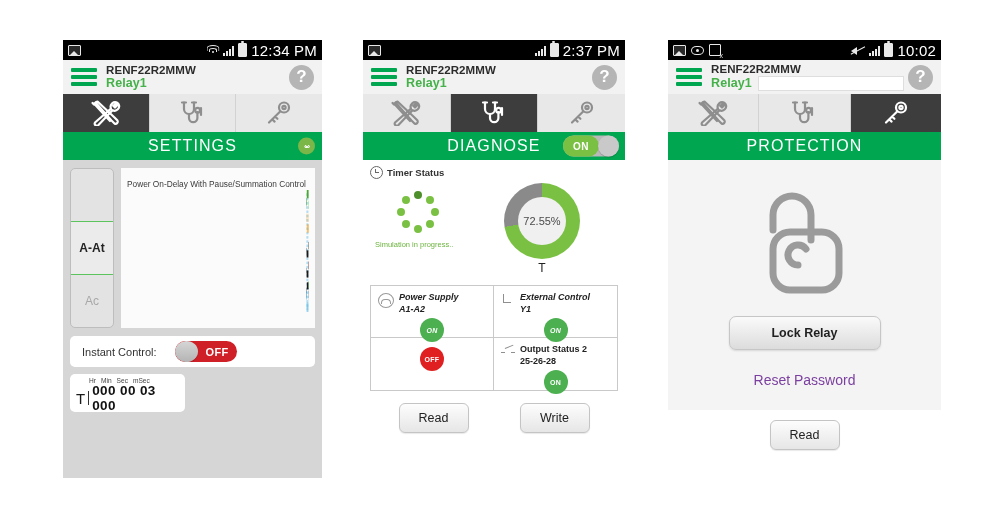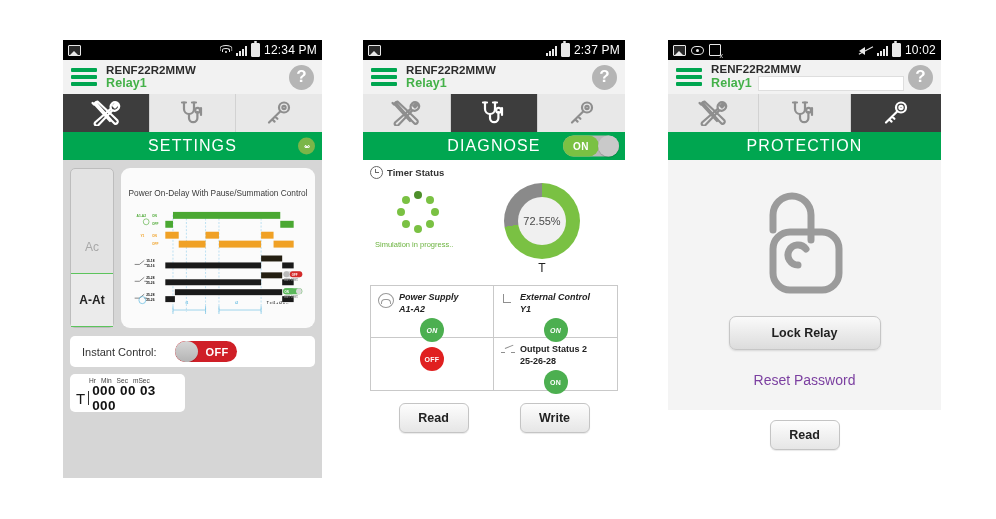--- a/index.html
+++ b/index.html
@@ -18,21 +18,21 @@
   .phone.p3{left:668px;top:40px;width:273px;height:415px;}
 
   
   .statusbar{
     height:20px;background:#000000;color:#ffffff;
     display:flex;align-items:center;justify-content:space-between;
     padding:0 5px;box-sizing:border-box;
   }
   .sb-left{display:flex;align-items:center;gap:5px;}
   .sb-right{display:flex;align-items:center;gap:4px;}
-  .sb-time{font-size:12px;color:#fff;letter-spacing:.2px;font-weight:400;}
+  .sb-time{font-size:15px;color:#fff;letter-spacing:.2px;font-weight:400;}
   .ic-pic{width:11px;height:9px;border:1.4px solid #e8e8e8;border-radius:1px;position:relative;background:#2a2a2a;}
   .ic-pic:after{content:"";position:absolute;left:1px;bottom:0;width:0;height:0;border-left:4px solid transparent;border-right:4px solid transparent;border-bottom:4px solid #e8e8e8;}
   .ic-eye{width:13px;height:9px;position:relative;}
   .ic-eye:before{content:"";position:absolute;inset:0;border:1.3px solid #e8e8e8;border-radius:50% 50% 50% 50%/60% 60% 60% 60%;}
   .ic-eye:after{content:"";position:absolute;left:5px;top:3px;width:3px;height:3px;border-radius:50%;background:#e8e8e8;}
   .ic-capx{width:10px;height:10px;border:1.4px solid #e8e8e8;border-radius:1px;position:relative;}
   .ic-capx:after{content:"x";position:absolute;right:-3px;bottom:-4px;font-size:7px;color:#e8e8e8;line-height:1;}
   .ic-mute{position:relative;width:14px;height:11px;}
   .ic-mute .spk{position:absolute;left:0;top:2px;width:0;height:0;border-top:4px solid transparent;border-bottom:4px solid transparent;border-right:6px solid #e8e8e8;}
   .ic-mute .slash{position:absolute;left:-1px;top:5px;width:16px;height:1.4px;background:#e8e8e8;transform:rotate(-28deg);}
@@ -103,22 +103,22 @@
   .body1{background:#d6d6d6;padding:8px 7px 0 7px;box-sizing:border-box;height:318px;}
   .row1{display:flex;gap:7px;height:160px;}
   .modecol{
     width:44px;background:#e3e3e3;border:1px solid #bdbdbd;border-radius:5px;
     display:flex;flex-direction:column;box-sizing:border-box;
   }
   .modecol .seg{flex:1;display:flex;align-items:center;justify-content:center;font-size:12px;}
   .modecol .seg.sel{color:#222;font-weight:700;border-top:1.5px solid #5cc45c;border-bottom:1.5px solid #5cc45c;background:#ebebeb;}
   .modecol .seg.dim{color:#a8a8a8;}
   .chartcard{
-    flex:1;background:#fbfbfb;border-radius:9px;box-sizing:border-box;padding:18px 6px;
-    display:flex;flex-direction:column;
+    flex:1;background:#fbfbfb;border-radius:0;box-sizing:border-box;padding:9px 6px;
+    display:flex;flex-direction:row;
   }
   .chart-title{font-size:8.3px;color:#3b3b3b;text-align:center;margin:2px 0 3px;}
   .diagram{flex:1;position:relative;}
 
   .instantcard{
     margin-top:8px;background:#ffffff;border-radius:5px;height:31px;
     display:flex;align-items:center;padding:0 12px;box-sizing:border-box;
   }
   .instantcard .lab{font-size:11px;color:#333;}
   .toggle-off{margin-left:18px;width:62px;height:21px;border-radius:11px;background:#cf1f27;display:flex;align-items:center;overflow:hidden;}
@@ -135,21 +135,21 @@
   .timer-t{font-size:15px;color:#1a1a1a;padding-right:3px;}
   .timer-bar{width:1px;height:14px;background:#333;margin-right:3px;}
   .timer-digits{font-size:13.5px;font-weight:700;color:#111;letter-spacing:.4px;}
 
   
   .btnrow{display:flex;justify-content:space-around;align-items:center;background:#ffffff;padding:8px 10px 10px;box-sizing:border-box;}
   .btn{
     min-width:70px;padding:7px 12px;border-radius:6px;
     background:linear-gradient(#fdfdfd,#e6e6e6);
     border:1px solid #c4c4c4;box-shadow:0 1px 1px rgba(0,0,0,.09);
-    font-size:12.5px;font-weight:700;color:#222;text-align:center;box-sizing:border-box;
+    font-size:12.5px;font-weight:400;color:#222;text-align:center;box-sizing:border-box;
   }
 
   
   .body2{background:#ffffff;padding:6px 7px 0;box-sizing:border-box;}
   .timerstatus{display:flex;align-items:center;gap:4px;font-size:9.5px;color:#333;font-weight:700;}
   .clocksm{width:11px;height:11px;border:1.4px solid #666;border-radius:50%;position:relative;}
   .clocksm:before{content:"";position:absolute;left:4px;top:1.5px;width:1.2px;height:4px;background:#666;}
   .clocksm:after{content:"";position:absolute;left:4.5px;top:4.5px;width:3px;height:1.2px;background:#666;}
   .diagrow{display:flex;align-items:flex-start;margin-top:4px;height:96px;}
   .simcol{width:96px;display:flex;flex-direction:column;align-items:center;padding-top:8px;}
@@ -280,22 +280,22 @@
 
     <div class="sectionbar">
       <span class="lbl">SETTINGS</span>
       <span class="expand">‹•›</span>
     </div>
 
     <div class="body1">
       <div class="row1">
         <div class="modecol">
           <div class="seg"></div>
+          <div class="seg sel">A-At</div>
           <div class="seg dim">Ac</div>
-          <div class="seg sel">A-At</div>
         </div>
 
         <div class="chartcard">
           <div class="chart-title">Power On-Delay With Pause/Summation Control</div>
           <div class="diagram">
             <svg width="100%" height="100%" viewBox="0 0 190 120" preserveAspectRatio="none">
 
               <g stroke="#9fd4ef" stroke-width="0.7" stroke-dasharray="2,1.6">
                 <line x1="48" y1="14" x2="48" y2="112"></line>
                 <line x1="62" y1="14" x2="62" y2="112"></line>

